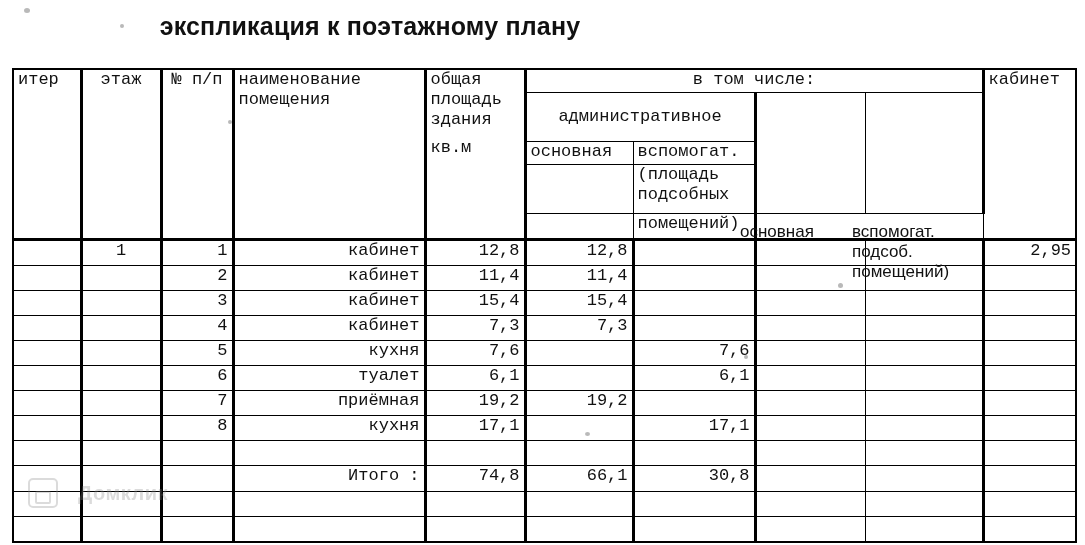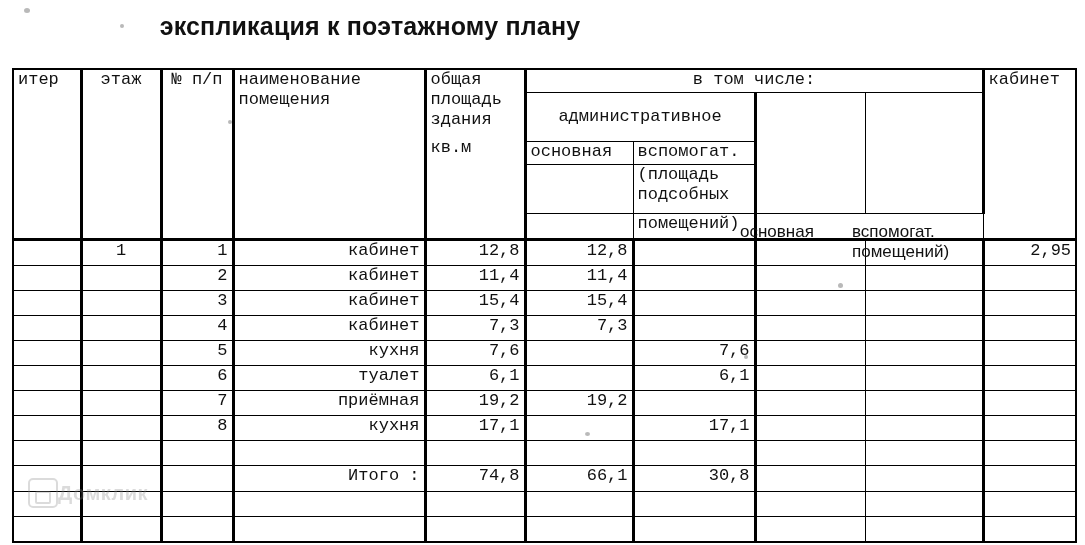--- a/index.html
+++ b/index.html
@@ -97,21 +97,21 @@
   }
   .empty td {
     height: 24px;
   }
   .watermark {
     position: absolute;
     left: 28px;
     top: 478px;
     display: flex;
     align-items: center;
-    gap: 0;
+    gap: 20px;
     opacity: 0.30;
     pointer-events: none;
   }
   .watermark .wm-box {
     width: 26px;
     height: 26px;
     border: 2px solid #8a8a8a;
     border-radius: 5px;
     position: relative;
   }
@@ -341,20 +341,21 @@
           <td class=""></td>
         </tr>
       </tbody>
   </table>
 
   <div style="position:absolute; left:740px; top:222px; width:110px; font-size:17px;">
     <span>основная</span>
   </div>
   <div style="position:absolute; left:852px; top:222px; width:120px; font-size:17px; line-height:1.18;">
     <div>вспомогат.</div>
+    <div>подсоб.</div>
     <div>помещений)</div>
   </div>
 
   <div class="watermark">
     <div class="wm-box"></div>
     <div class="wm-text">Домклик</div>
   </div>
 
   <div class="speck" style="left:24px; top:8px; width:6px; height:5px;"></div>
   <div class="speck" style="left:120px; top:24px; width:4px; height:4px;"></div>

